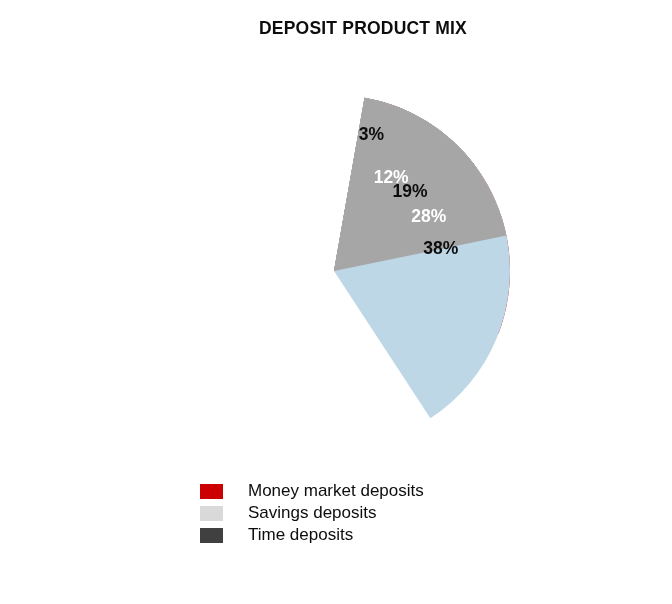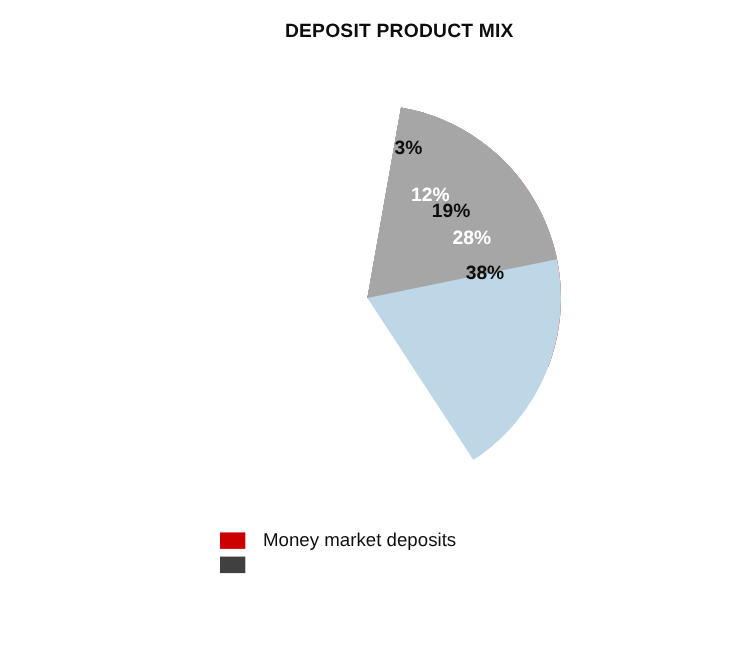--- a/index.html
+++ b/index.html
@@ -57,21 +57,21 @@
     display: flex;
     align-items: center;
     height: 22px;
   }
   .legend-swatch {
     width: 23px;
     height: 15px;
     flex: 0 0 auto;
   }
   .legend-label {
-    margin-left: 16px;
+    margin-left: 25px;
     font-size: 17px;
     line-height: 22px;
     color: #0d0d0d;
     white-space: nowrap;
   }
 </style>
 </head>
 <body>
 
 <div id="chart-root">
@@ -94,17 +94,22 @@
         <text x="410.07" y="192.77" class="slice-label" fill="#0D0D0D">19%</text>
       </g>
   </svg>
 
   <div class="legend" id="legend">
       <div class="legend-row">
         <span class="legend-swatch" style="background: rgb(204, 0, 0);"></span>
         <span class="legend-label">Money market deposits</span>
       </div>
       <div class="legend-row">
+        <span class="legend-swatch" style="background: rgb(217, 217, 217);"></span>
+        <span class="legend-label">Savings deposits</span>
+      </div>
+      <div class="legend-row">
         <span class="legend-swatch" style="background: rgb(64, 64, 64);"></span>
+        <span class="legend-label">Time deposits</span>
       </div>
     </div>
 
 </div>
 
 </body></html>

